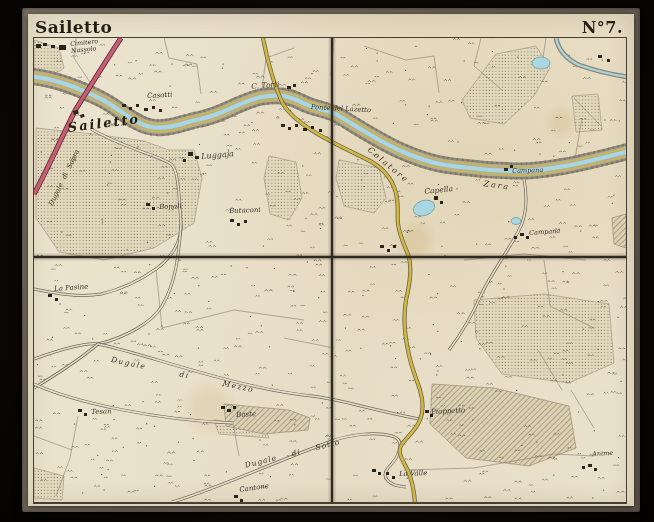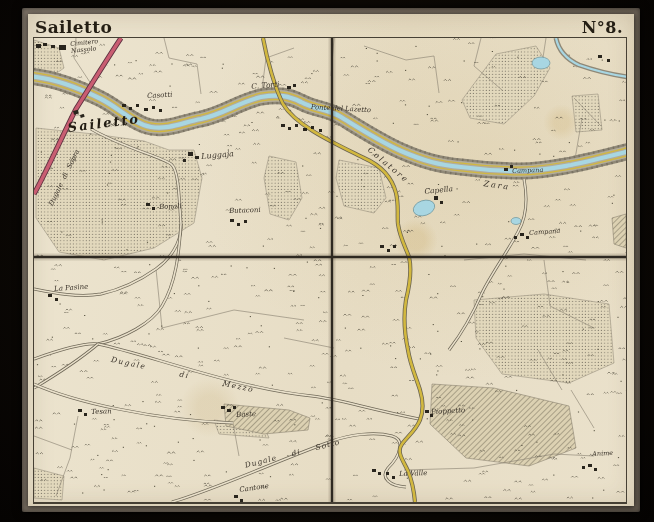--- a/index.html
+++ b/index.html
@@ -51,21 +51,21 @@
   .dotted{fill:url(#dots);stroke:#8a8273;stroke-width:.5;}
   .hatched{fill:url(#hatch);stroke:#7b7363;stroke-width:.5;}
 </style>
 </head>
 <body>
 
 <div class="mat">
   <div class="paper">
     <div class="titlebar">
       <span class="map-title">Sailetto</span>
-      <span class="sheet-number">N°8.</span>
+      <span class="sheet-number">N°7.</span>
     </div>
     <div class="content">
       <svg viewBox="0 0 592 464" preserveAspectRatio="none">
         <defs>
           <pattern id="dots" width="3.2" height="3.2" patternUnits="userSpaceOnUse">
             <rect width="3.2" height="3.2" fill="#e2d8bc"></rect>
             <circle cx="1.1" cy="1.1" r="0.55" fill="#6d675a"></circle>
           </pattern>
           <pattern id="hatch" width="4" height="4" patternUnits="userSpaceOnUse" patternTransform="rotate(45)">
             <rect width="4" height="4" fill="#dcd1b2"></rect>

